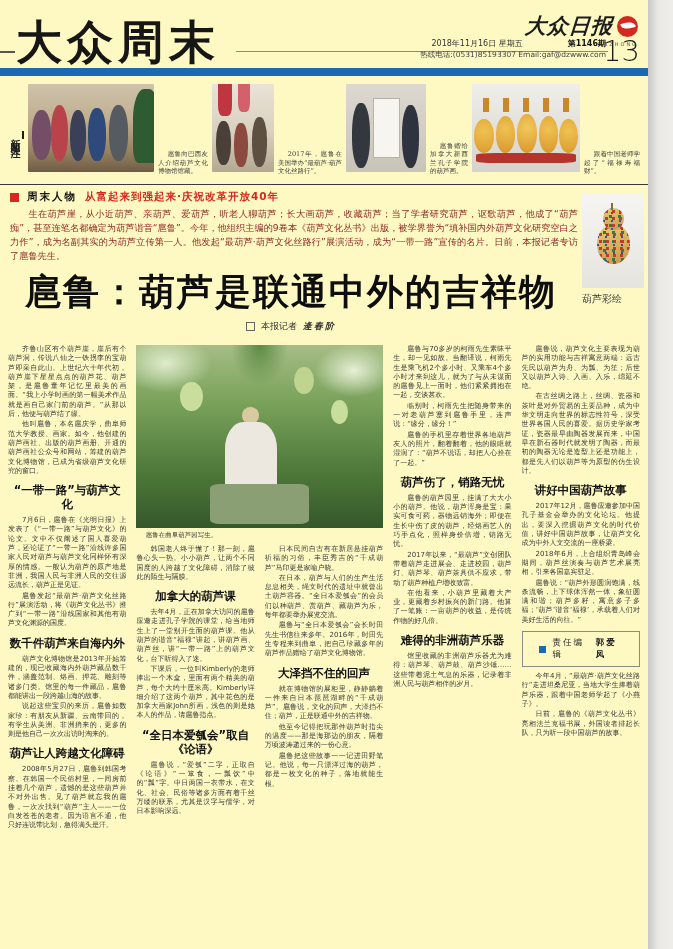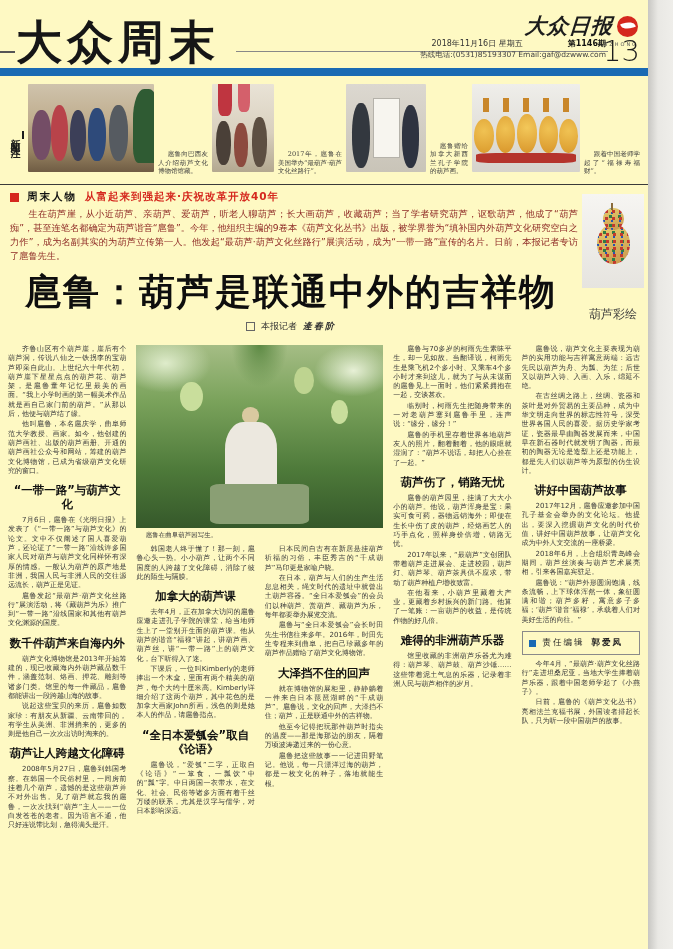--- a/index.html
+++ b/index.html
@@ -52,21 +52,21 @@
   .gourd-art{position:absolute;top:194px;left:582px;width:62px;}
   .gourd-card{position:relative;width:62px;height:94px;background:linear-gradient(180deg,#f6f5f2,#e6e4df);overflow:hidden;}
   .gourd-shape{position:absolute;left:15px;top:30px;width:33px;height:40px;border-radius:50%;
         background:radial-gradient(#c23a2e 1.5px,transparent 2px) 0 0/7px 7px,
                    radial-gradient(#2f7d46 1.5px,transparent 2px) 3px 4px/9px 9px,
                    radial-gradient(#2a52b0 1px,transparent 1.5px) 5px 1px/8px 8px,
                    linear-gradient(160deg,#e5cf6f,#c9964c);}
   .gourd-shape::before{content:"";position:absolute;left:6px;top:-16px;width:21px;height:22px;border-radius:50%;
         background:inherit;}
   .gourd-shape::after{content:"";position:absolute;left:14px;top:-21px;width:2px;height:7px;background:#8a6b3a;}
-  .gourd-caption{display:block;font-size:12px;color:#3d3d3d;text-align:center;margin-top:18px;
+  .gourd-caption{display:block;font-size:10px;color:#3d3d3d;text-align:left;margin-top:4px;
         font-family:"DejaVu Serif","Liberation Serif",serif;}
   
   .headline-wrap{position:absolute;top:272px;left:8px;width:566px;text-align:center;}
   .headline{margin:0;font-size:36px;font-weight:900;letter-spacing:2px;color:#0e0e0e;line-height:40px;}
   .byline{margin-top:8px;font-size:9px;color:#333;display:flex;justify-content:center;align-items:center;gap:6px;}
   .byline .box-icon{width:7px;height:7px;border:1px solid #666;display:inline-block;}
   .byline .author{font-family:"DejaVu Serif","Liberation Serif",serif;font-weight:700;letter-spacing:2px;font-style:italic;}
   
   .article{position:absolute;top:345px;left:8px;width:632px;height:604px;display:grid;
         grid-template-columns:repeat(5,1fr);gap:10px;overflow:hidden;}
@@ -74,21 +74,21 @@
   .col.pad-top{padding-top:200px;}
   .col p{margin:0 0 1px;font-size:7px;line-height:9.3px;text-align:justify;text-indent:14px;color:#38383a;}
   .col h3{margin:7px 0 5px;font-size:11.5px;line-height:14px;font-weight:700;text-align:center;color:#101010;}
   .main-photo{position:absolute;left:128px;top:0;width:247px;height:196px;}
   .main-photo .img{position:relative;width:247px;height:183px;overflow:hidden;
         background:radial-gradient(ellipse 60px 40px at 15% 12%,#dcead雪 0,transparent 60%),
         linear-gradient(180deg,#a5bd85 0,#7ba35c 30%,#4e7a3a 68%,#35582a 100%);}
   .main-photo .img i{position:absolute;display:block;border-radius:50%;}
   .photo-caption{font-size:6.5px;color:#3d3d3d;margin-top:3px;text-indent:1.5em;
         font-family:"DejaVu Serif","Liberation Serif",serif;}
-  .editor-box{margin:6px 0 5px;border:1px solid #8a8a8a;padding:5px 6px;display:flex;align-items:center;
+  .editor-box{margin:6px 0 5px;border:1px solid #8a8a8a;padding:5px 16px;display:flex;align-items:center;
         gap:7px;font-size:8.5px;color:#222;}
   .editor-box .sq{width:7px;height:7px;flex:none;}
   .editor-box .ed-label{letter-spacing:2px;}
   .editor-box .ed-name{font-weight:700;letter-spacing:2px;}
 </style>
 </head>
 <body>
 
 <div class="page">
 
@@ -188,21 +188,21 @@
         <i style="left:36%;top:42%;width:21%;height:42%;background:#ece8df;border-radius:35% 35% 20% 20%"></i>
         <i style="left:30%;top:76%;width:40%;height:22%;background:#8a9f74;border-radius:10%"></i>
       </div>
       <div class="photo-caption">扈鲁在曲阜葫芦园写生。</div>
     </div>
   <div class="col">
         <p>齐鲁山区有个葫芦崖，崖后有个葫芦洞，传说八仙之一铁拐李的宝葫芦即采自此山。上世纪六十年代初，葫芦崖下星星点点的葫芦花、葫芦架，是扈鲁童年记忆里最美的画面。“我上小学时画的第一幅美术作品就是画自己家门前的葫芦。”从那以后，他便与葫芦结了缘。</p>
         <p>他叫扈鲁，本名扈庆学，曲阜师范大学教授、画家。如今，他创建的葫芦画社、出版的葫芦画册、开通的葫芦画社公众号和网站，筹建的葫芦文化博物馆，已成为省级葫芦文化研究的窗口。</p>
         <h3>“一带一路”与葫芦文化</h3>
         <p>7月6日，扈鲁在《光明日报》上发表了《“一带一路”与葫芦文化》的论文。文中不仅阐述了国人喜爱葫芦，还论证了“一带一路”沿线许多国家人民对葫芦与葫芦文化同样怀有深厚的情感。一般认为葫芦的原产地是非洲，我国人民与非洲人民的交往源远流长，葫芦正是见证。</p>
-        <p>扈鲁发起“最葫芦·葫芦文化丝路行”展演活动，将《藏葫芦为乐》推广到“一带一路”沿线国家和其他有葫芦文化渊源的国度。</p>
+        <p>扈鲁发起“最葫芦·葫芦文化丝路行”展演活动，将《葫芦文化丛书》推广到“一带一路”沿线国家和其他有葫芦文化渊源的国度。</p>
         <h3>数千件葫芦来自海内外</h3>
         <p>葫芦文化博物馆是2013年开始筹建的，现已收藏海内外葫芦藏品数千件，涵盖范制、烙画、押花、雕刻等诸多门类。馆里的每一件藏品，扈鲁都能讲出一段跨越山海的故事。</p>
         <p>说起这些宝贝的来历，扈鲁如数家珍：有朋友从新疆、云南带回的，有学生从美洲、非洲捎来的，更多的则是他自己一次次出访时淘来的。</p>
         <h3>葫芦让人跨越文化障碍</h3>
         <p>2008年5月27日，扈鲁到韩国考察。在韩国一个民俗村里，一间房前挂着几个葫芦，遗憾的是这些葫芦并不对外出售。见了葫芦就忘我的扈鲁，一次次找到“葫芦”主人——一位白发苍苍的老者。因为语言不通，他只好连说带比划，急得满头是汗。</p>
       </div>
       <div class="col pad-top">
         <p>韩国老人终于懂了！那一刻，扈鲁心头一热。小小葫芦，让两个不同国度的人跨越了文化障碍，消除了彼此的陌生与隔膜。</p>
         <h3>加拿大的葫芦课</h3>
         <p>去年4月，正在加拿大访问的扈鲁应邀走进孔子学院的课堂，给当地师生上了一堂别开生面的葫芦课。他从葫芦的谐音“福禄”讲起，讲葫芦画、葫芦丝，讲“一带一路”上的葫芦文化，台下听得入了迷。</p>

